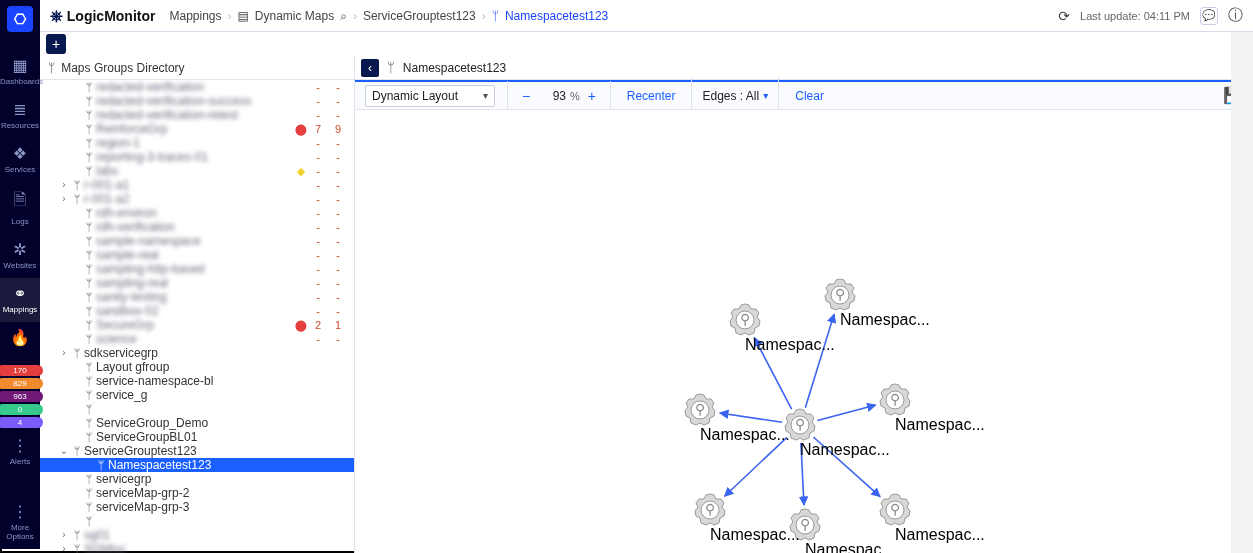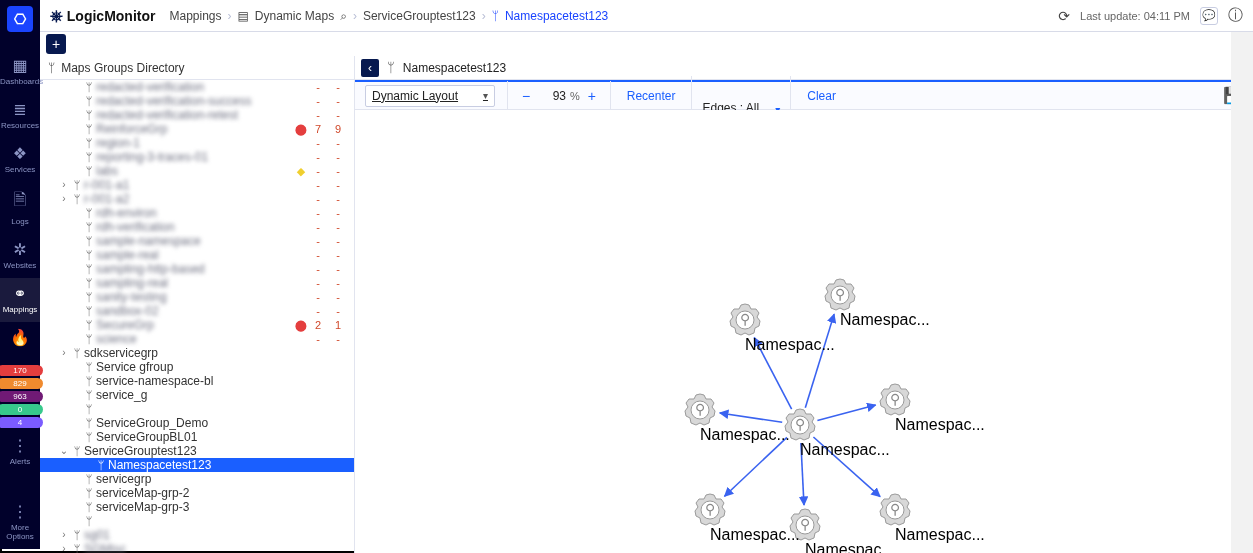--- a/index.html
+++ b/index.html
@@ -43,27 +43,27 @@
   .row.selected { background:#1a5fff; color:#fff;}
   .row.selected .ico, .row.selected .c1, .row.selected .c2 { color:#fff;}
 
   
   .main { position:absolute; left:355px; top:56px; right:0; bottom:0; display:flex; flex-direction:column;}
   .main-title { height:24px; display:flex; align-items:center; gap:8px; padding:0 6px; border-bottom:1px solid #e1e4ef;}
   .back-btn { width:18px; height:18px; background:#07194f; color:#fff; border-radius:2px; display:flex; align-items:center; justify-content:center; font-size:12px; cursor:pointer;}
   .main-title .ico { font-size:13px; color:#555;}
   .main-title .t { font-size:12px; color:#222;}
   .canvas-toolbar { height:30px; border-top:2px solid #1a5fff; border-bottom:1px solid #e1e4ef; display:flex; align-items:center; padding:0 10px; gap:12px; font-size:12px; color:#1a5fff; background:#fafbff;}
-  .layout-select { width:130px; height:22px; border:1px solid #c8cde2; border-radius:2px; background:#fff; display:flex; align-items:center; justify-content:space-between; padding:0 6px; color:#222; cursor:pointer;text-decoration:underline;}
+  .layout-select { width:130px; height:22px; border:1px solid #c8cde2; border-radius:2px; background:#fff; display:flex; align-items:center; justify-content:space-between; padding:0 6px; color:#222; cursor:pointer;}
   .zoom-group { display:flex; align-items:center; gap:4px; border-left:1px solid #e1e4ef; border-right:1px solid #e1e4ef; padding:0 10px; height:30px;}
   .zoom-btn { width:16px; height:16px; border:none; background:none; color:#1a5fff; font-size:14px; cursor:pointer;}
   .zoom-val { width:28px; text-align:right; color:#222; font-size:12px;}
   .zoom-pct { color:#666; font-size:11px;}
   .tb-link { color:#1a5fff; cursor:pointer; padding:0 4px;}
-  .edges-group { display:flex; align-items:flex-end; gap:16px; border-left:1px solid #e1e4ef; border-right:1px solid #e1e4ef; padding:0 10px; height:39px; color:#222;}
+  .edges-group { display:flex; align-items:center; gap:4px; border-left:1px solid #e1e4ef; border-right:1px solid #e1e4ef; padding:0 10px; height:39px; color:#222;}
   .edges-group .caret { color:#1a5fff; font-size:10px;}
   .save-ico { margin-left:auto; color:#07194f; font-size:16px; cursor:pointer;}
   .canvas { flex:1; position:relative; background:#fff;}
   .edge { stroke:#3a63f0; stroke-width:1.6; fill:none; marker-end:url(#arrow);}
   .page-right-border { position:absolute; right:0; top:32px; width:22px; bottom:0; background:#f2f2f2;}
 
   
   .gear-outer { fill:#d8d8d8; stroke:#9a9a9a; stroke-width:1;}
   .gear-inner { fill:#fff; stroke:#9a9a9a; stroke-width:1;}
   .kn { font-size:14px; }
@@ -297,21 +297,21 @@
         <span class="exp">›</span>
         <span class="ico">ᛘ</span>
         <span class="lbl">sdkservicegrp</span>
         <span class="status"></span>
         <span class="c1"></span>
         <span class="c2"></span>
       </div>
       <div class="row" style="padding-left: 30px;">
         <span class="exp"></span>
         <span class="ico">ᛘ</span>
-        <span class="lbl">Service gfroup</span>
+        <span class="lbl">Layout gfroup</span>
         <span class="status"></span>
         <span class="c1"></span>
         <span class="c2"></span>
       </div>
       <div class="row" style="padding-left: 30px;">
         <span class="exp"></span>
         <span class="ico">ᛘ</span>
         <span class="lbl">service-namespace-bl</span>
         <span class="status"></span>
         <span class="c1"></span>

